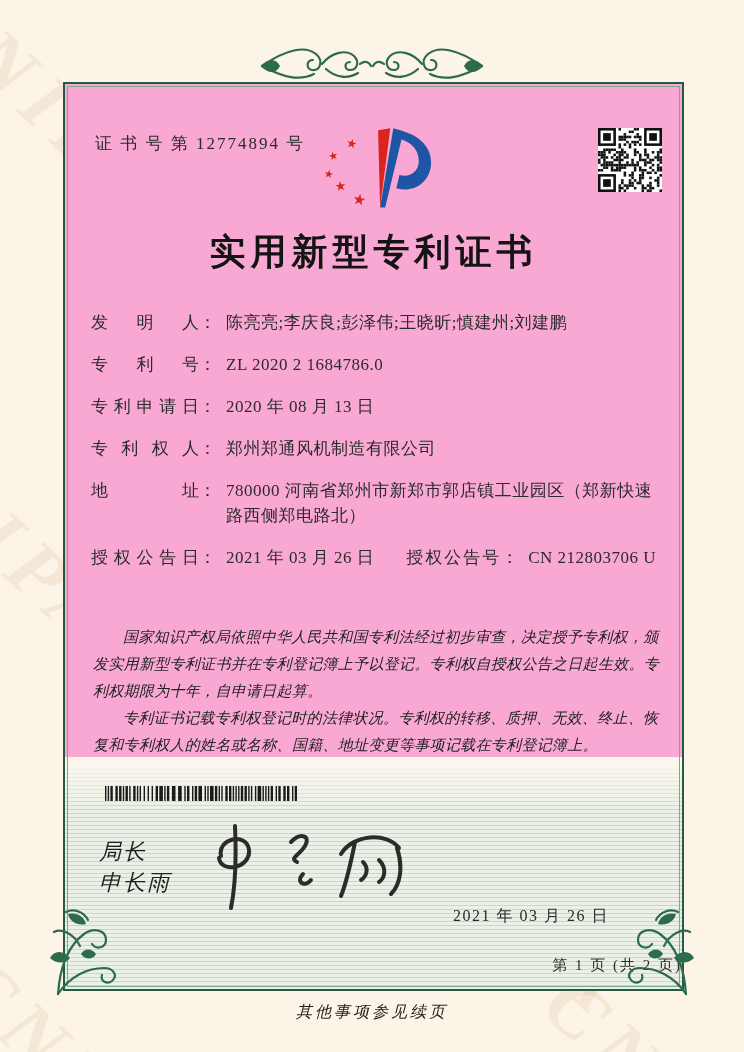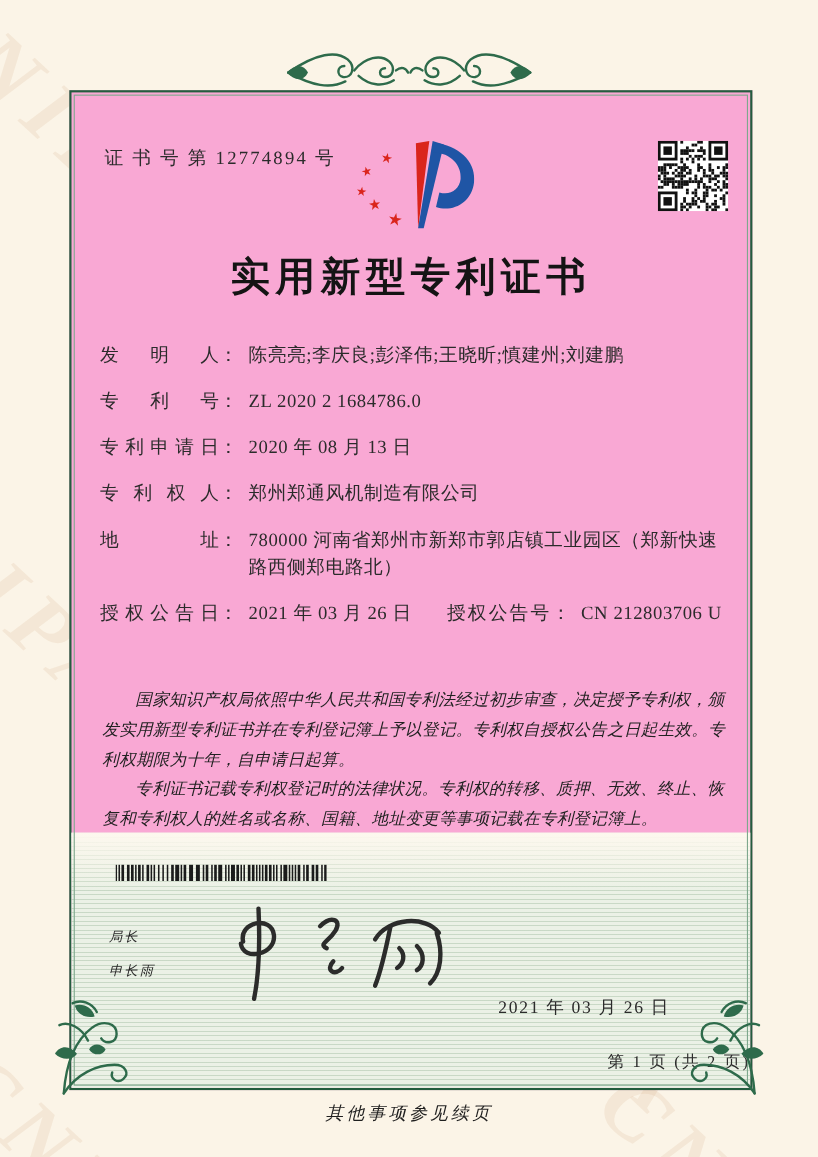--- a/index.html
+++ b/index.html
@@ -58,21 +58,21 @@
   
   .paras{
     position:absolute;left:28px;top:540px;width:572px;z-index:3;
     font-style:italic;font-size:15px;line-height:27px;letter-spacing:0.3px;color:#222;
   }
   .paras p{margin:0;text-indent:2em;}
   
   .barcode{position:absolute;left:40px;top:702px;width:192px;height:15px;z-index:3;}
   .sig-block{
     position:absolute;left:34px;top:752px;z-index:3;
-    font-style:italic;font-size:12px;line-height:31px;letter-spacing:2px;color:#1f1f1f;
+    font-style:italic;font-size:22px;line-height:31px;letter-spacing:2px;color:#1f1f1f;
   }
   .signature{position:absolute;left:126px;top:736px;width:244px;height:96px;z-index:3;}
   .grant-date{position:absolute;left:388px;top:822px;font-size:16px;letter-spacing:1.5px;z-index:3;}
   .page-ind{
     position:absolute;left:0;right:0;top:872px;text-align:right;
     font-size:15px;letter-spacing:2px;z-index:3;
   }
   .footer-note{
     position:absolute;left:0;right:0;top:1002px;text-align:center;z-index:3;
     font-style:italic;font-size:16px;letter-spacing:3px;color:#1f1f1f;

